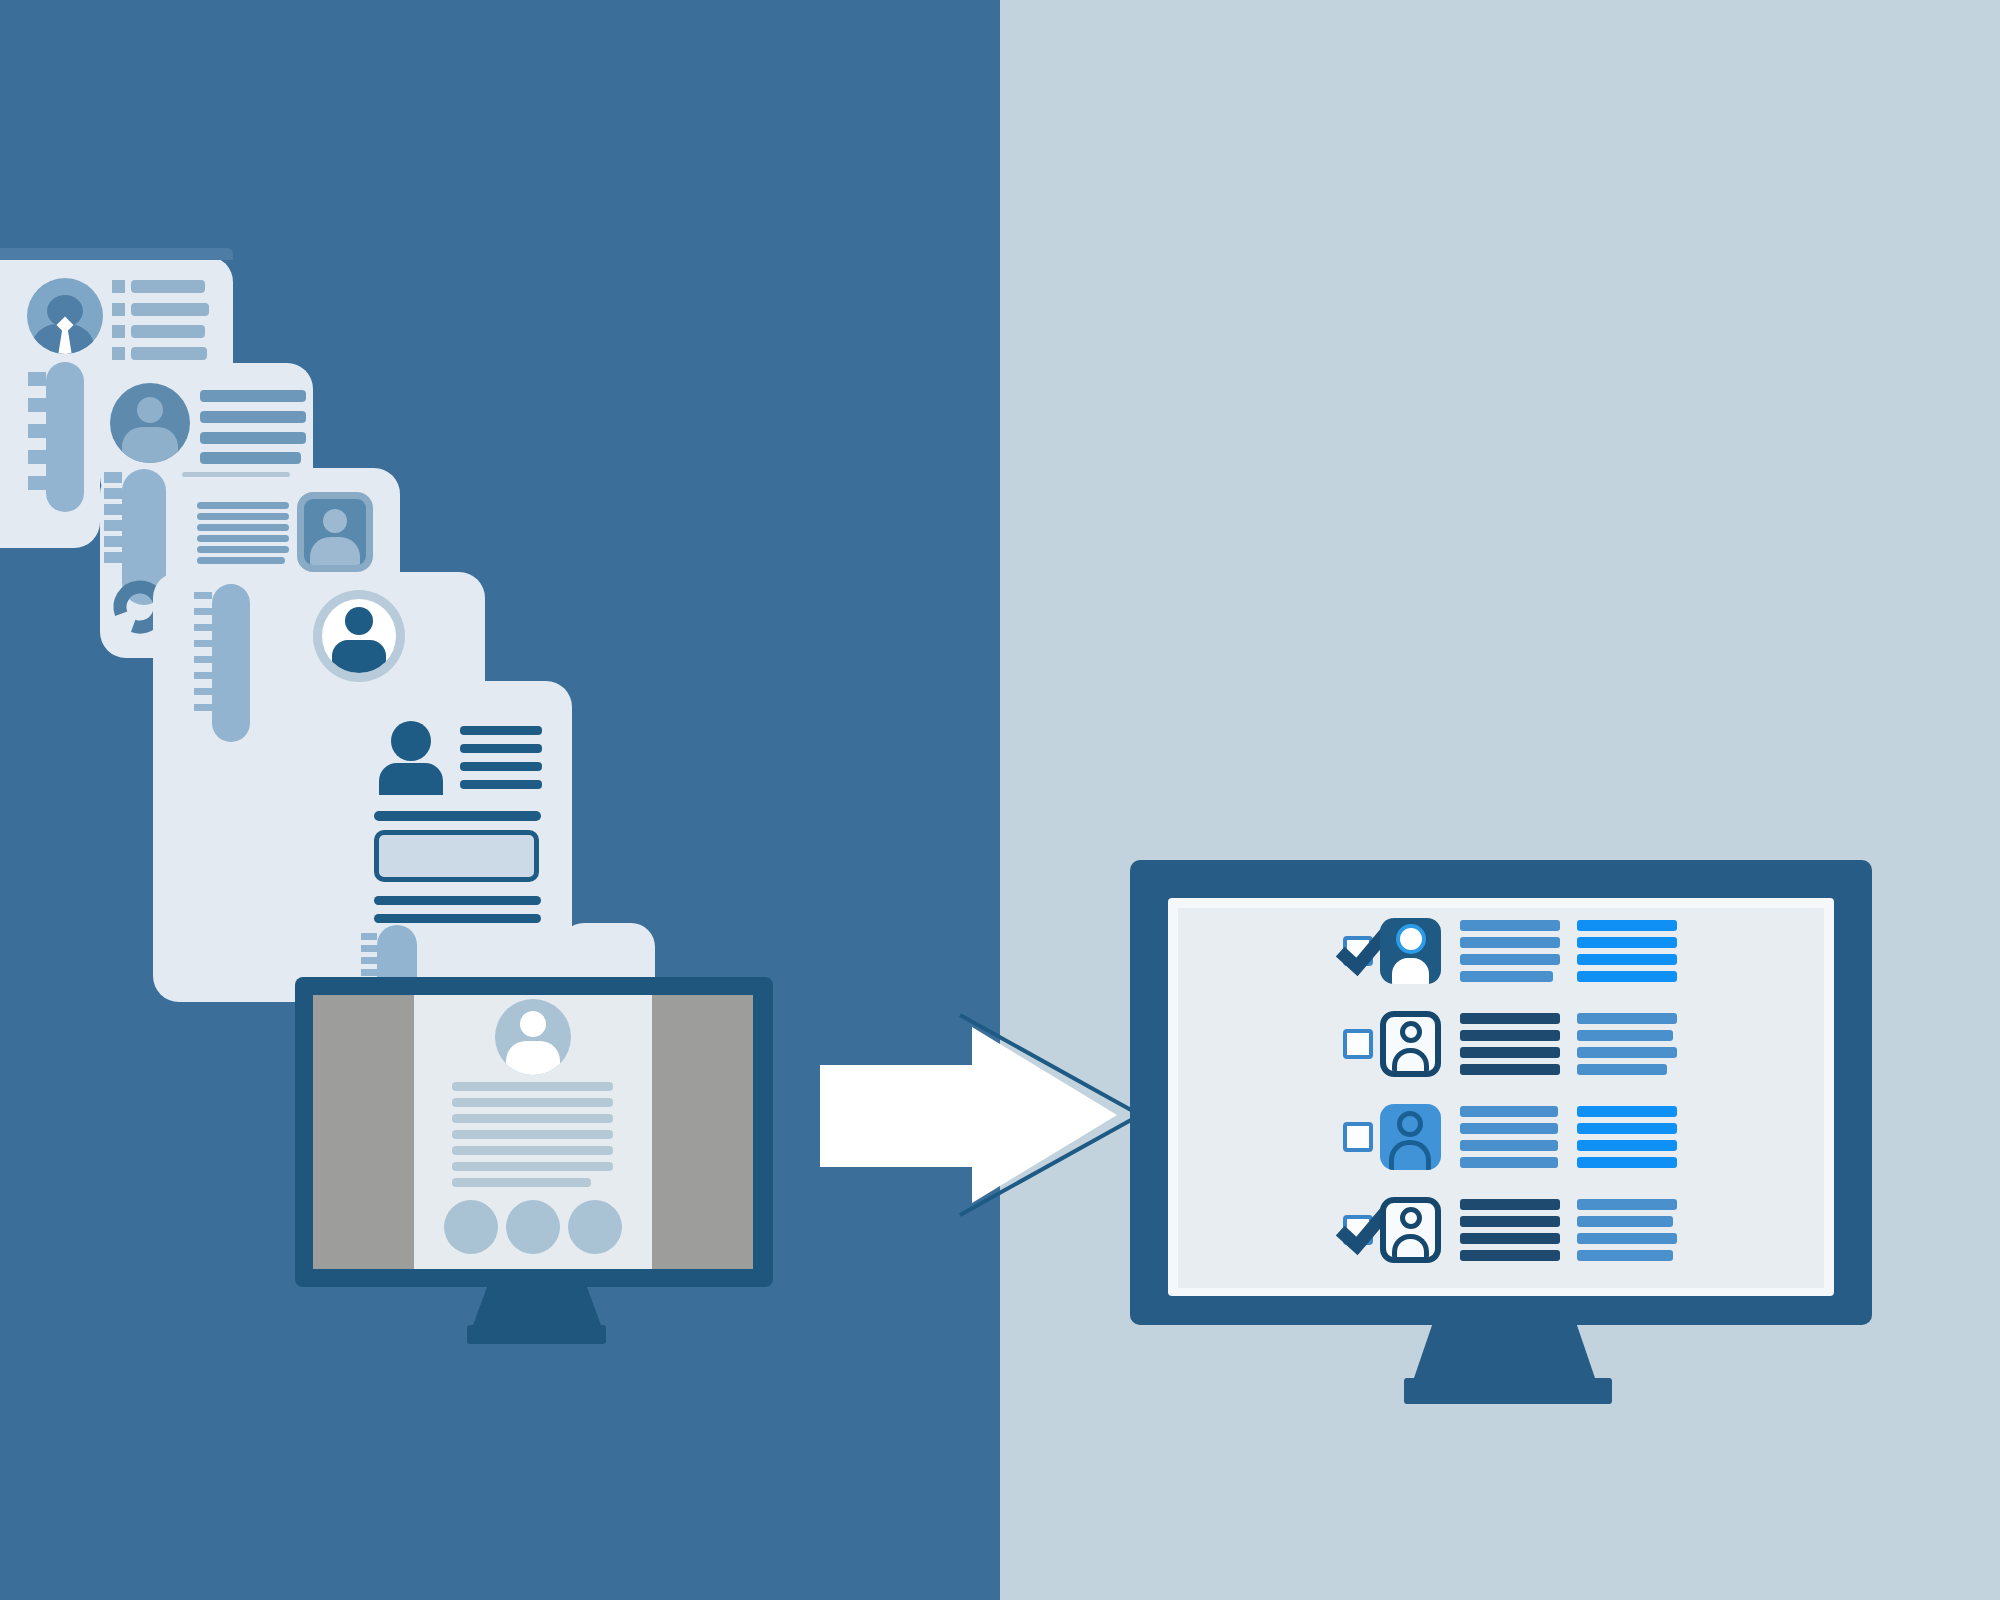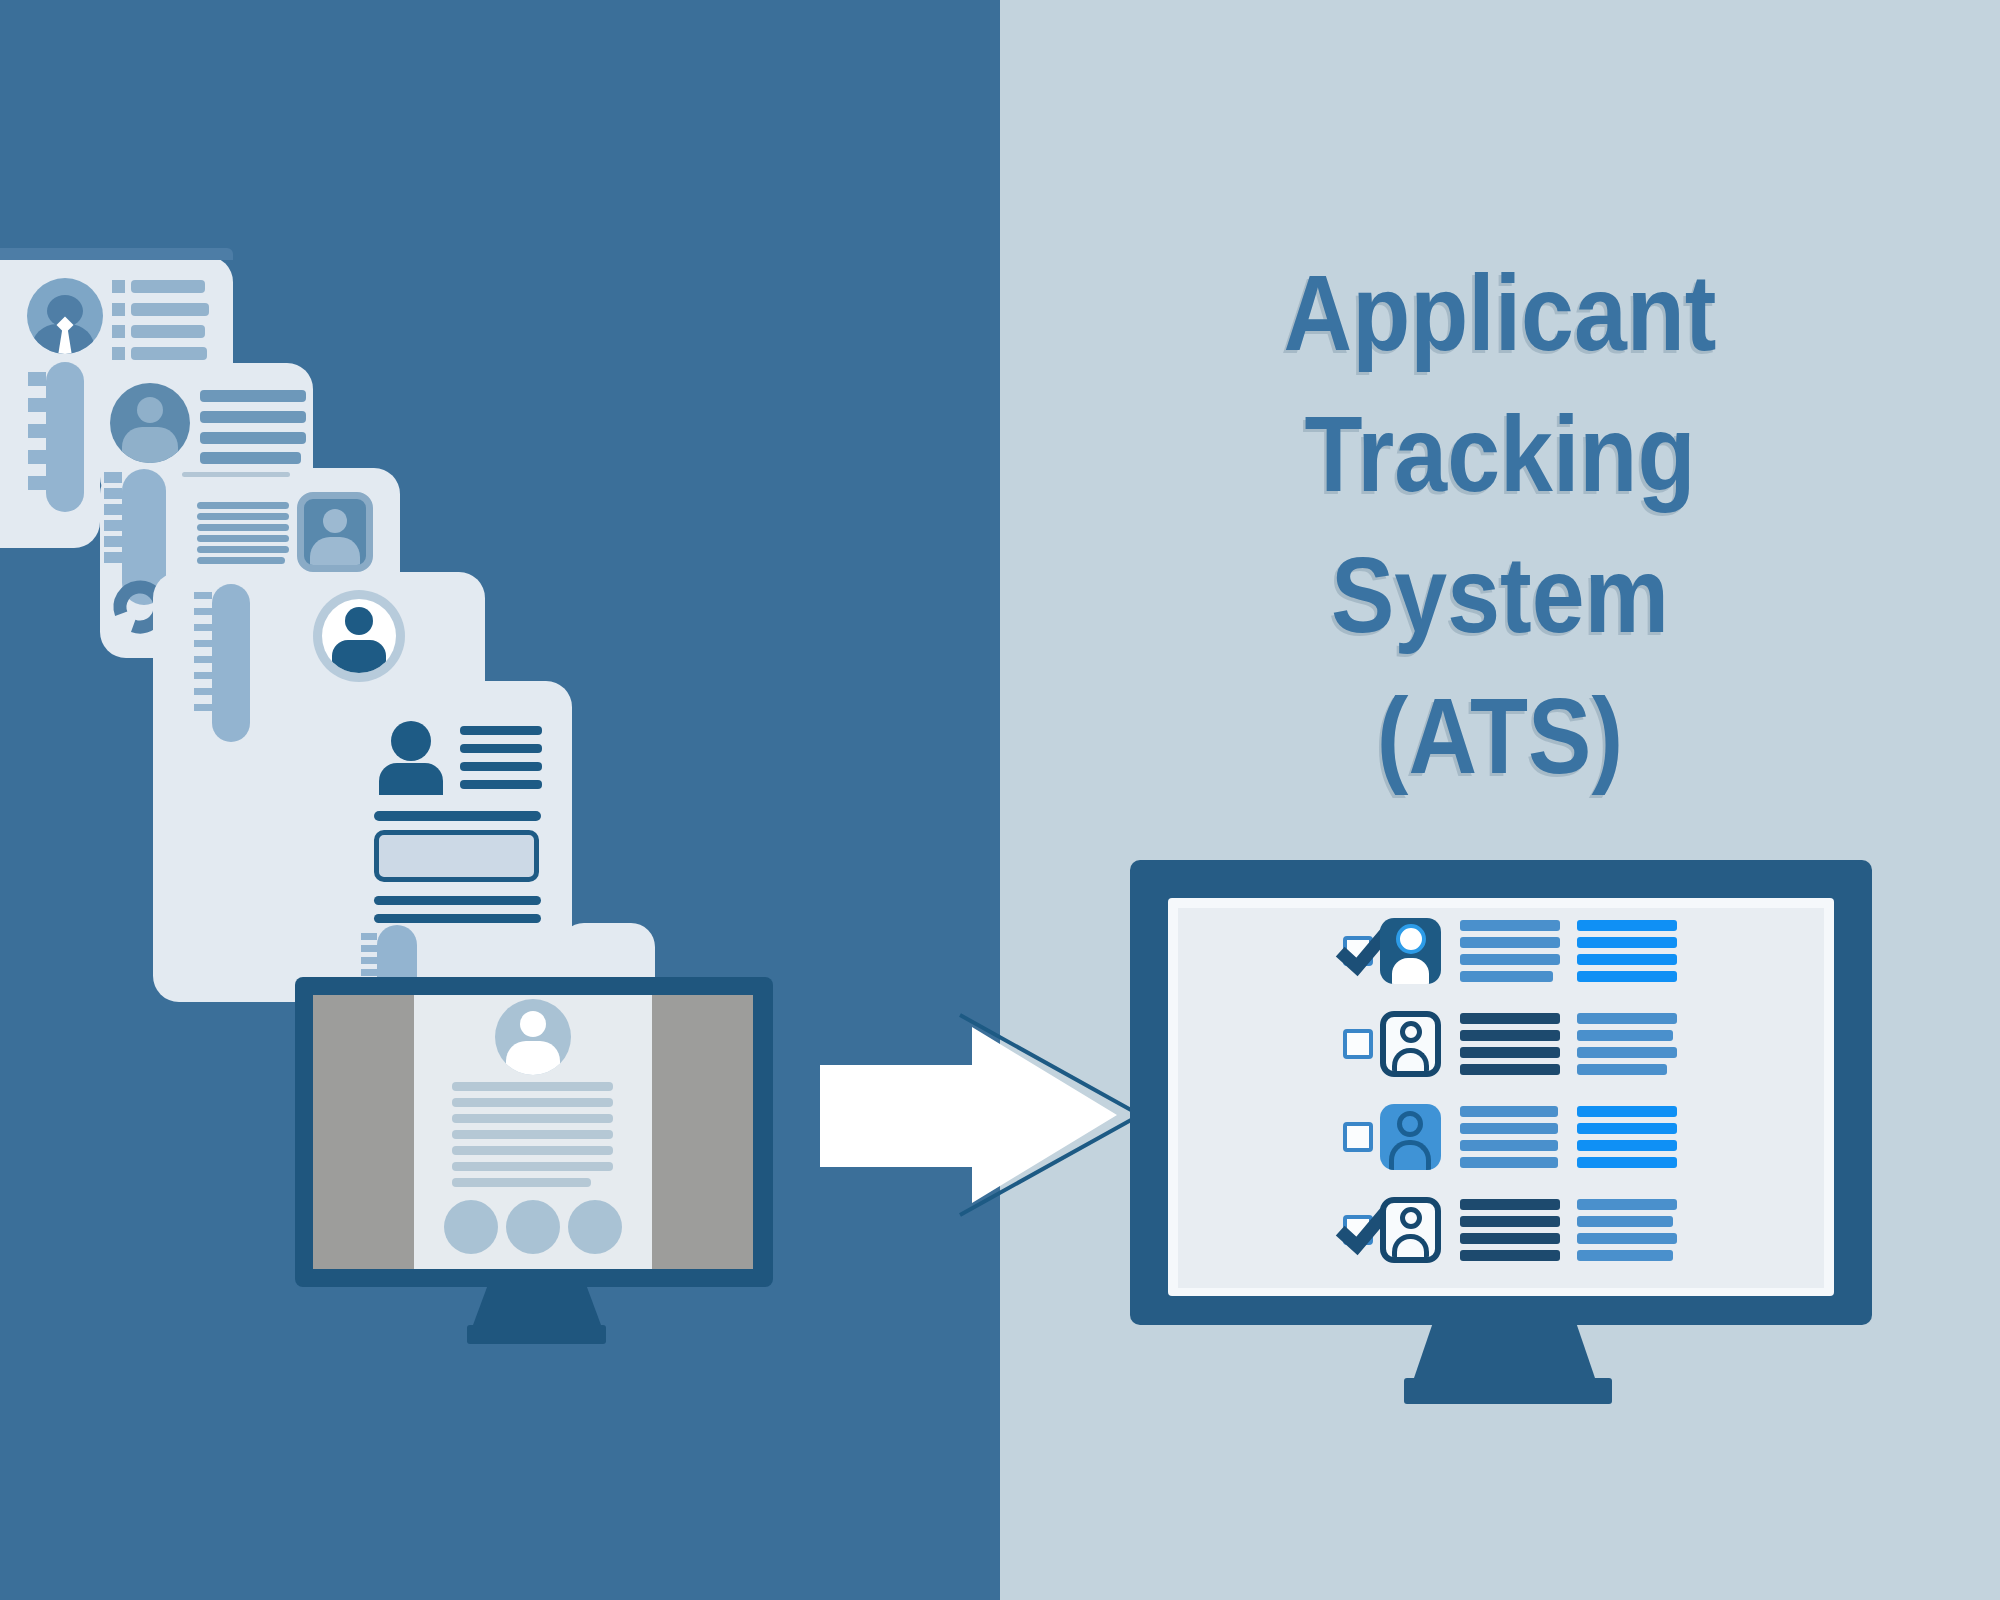--- a/index.html
+++ b/index.html
@@ -177,26 +177,20 @@
     <div class="a" style="left:473px;top:1287px;width:128px;height:38px;background:var(--monitor-left-frame);
                 clip-path:polygon(11% 0,89% 0,100% 100%,0 100%);"></div>
     <div class="a" style="left:467px;top:1325px;width:139px;height:19px;background:var(--monitor-left-frame);border-radius:3px;"></div>
   </div>
 
   <svg class="a" style="left:800px;top:995px;width:380px;height:240px;overflow:visible;" viewBox="0 0 380 240">
     <polyline points="160,20 340,120 160,220" fill="none" stroke="var(--arrow-outline)" stroke-width="4"></polyline>
     <polygon points="20,70 172,70 172,32 317,120 172,208 172,172 20,172" fill="var(--arrow-fill)"></polygon>
   </svg>
 
-  <div class="a title-block">
-    <span class="title-line">Applicant</span>
-    <span class="title-line">Tracking</span>
-    <span class="title-line">System</span>
-    <span class="title-line">(ATS)</span>
-  </div>
 
   <div>
     <div class="a" style="left:1130px;top:860px;width:742px;height:465px;background:var(--monitor-right-frame);border-radius:10px;"></div>
     <div class="a" style="left:1168px;top:898px;width:666px;height:398px;background:var(--screen-inset);border-radius:4px;"></div>
     <div class="a" style="left:1178px;top:908px;width:646px;height:380px;background:var(--screen);"></div>
     <div class="a" style="left:1178px;top:908px;width:646px;height:380px;">
         <div class="ats-row" style="top: 10px;">
           <div class="ckbox">
             <svg style="position:absolute;left:-10px;top:-18px;width:60px;height:56px;overflow:visible" viewBox="0 0 60 56">
               <polyline points="8,34 20,45 52,7" fill="none" stroke="var(--check)" stroke-width="13" stroke-linecap="square"></polyline>

